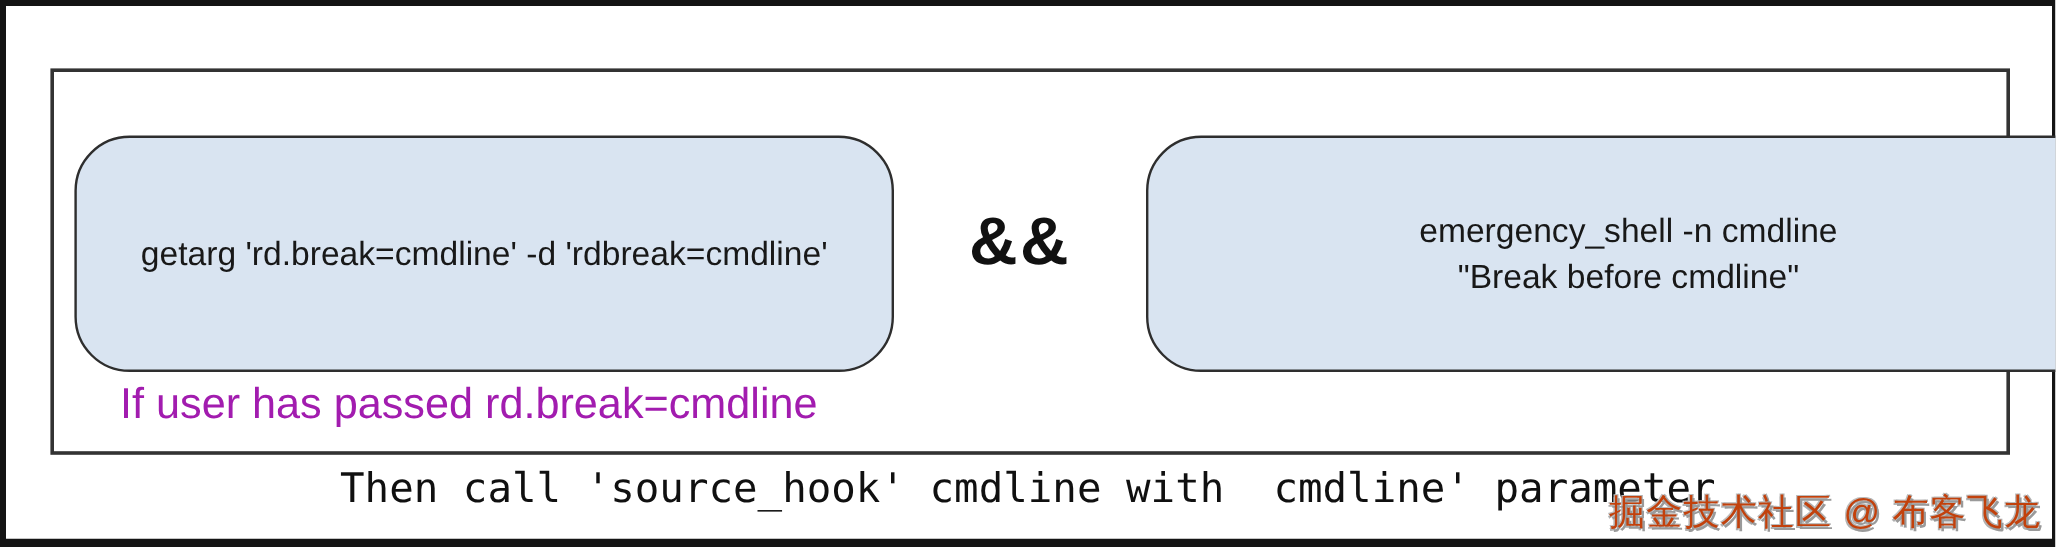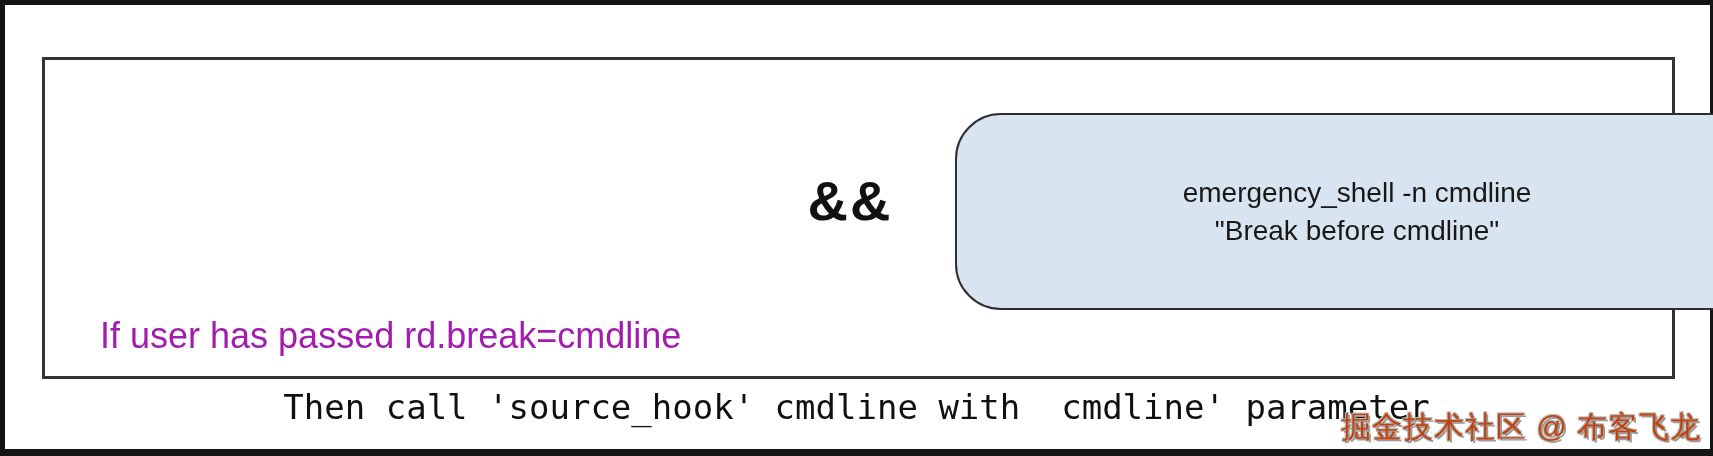--- a/index.html
+++ b/index.html
@@ -100,20 +100,23 @@
 </style>
 </head>
 <body>
 
 <div class="page">
 
   <div class="outer-frame"></div>
 
   <div class="inner-rect"></div>
 
+  <div class="cond-box cond-box-left">
+    <span>getarg 'rd.break=cmdline' -d 'rdbreak=cmdline'</span>
+  </div>
 
   <div class="amp">&amp;&amp;</div>
 
   <div class="cond-box cond-box-right">
     <span>emergency_shell -n cmdline</span>
     <span>"Break before cmdline"</span>
   </div>
 
   <div class="caption caption-left">If user has passed rd.break=cmdline</div>
 

